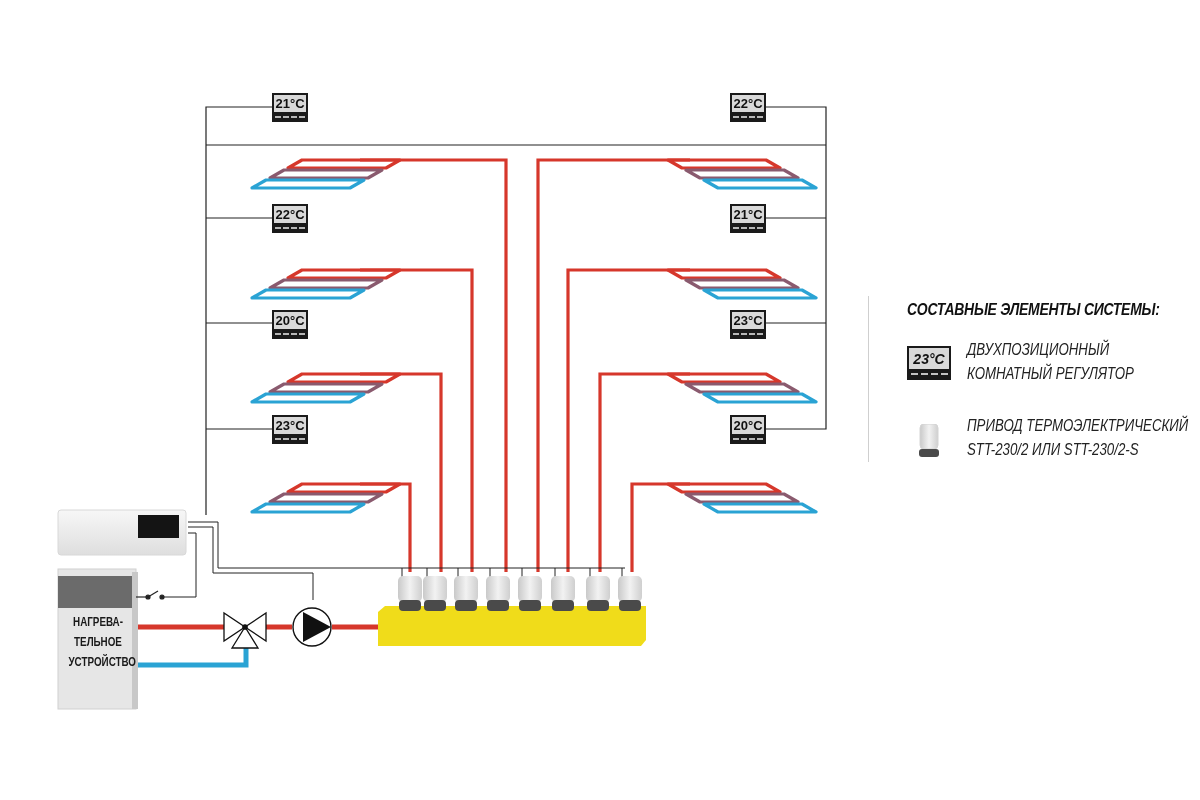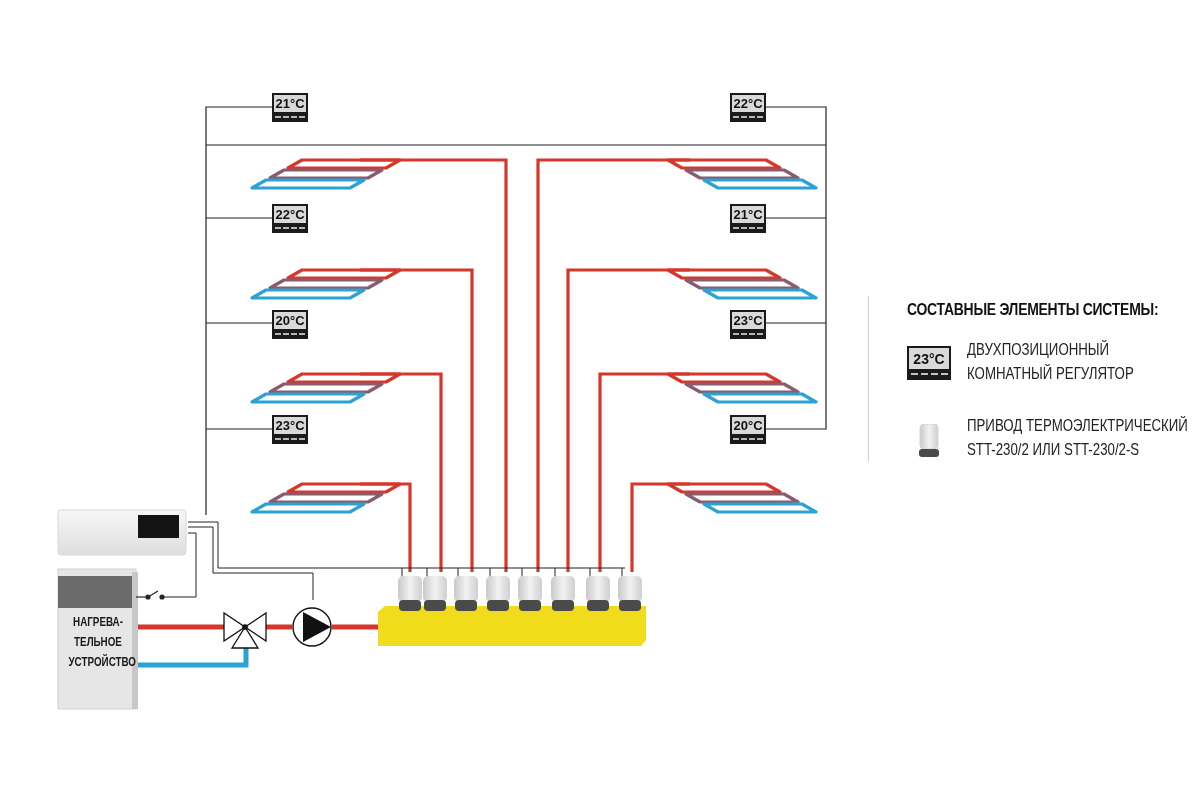--- a/index.html
+++ b/index.html
@@ -1,19 +1,19 @@
 <!DOCTYPE html>
 <html><head>
 <meta charset="utf-8">
 <style>
   html, body { margin: 0; padding: 0; background: #ffffff; }
   body { width: 1200px; height: 800px; position: relative; overflow: hidden; font-family: "Liberation Sans", sans-serif; }
   svg#diagram { position: absolute; left: 0; top: 0; }
   .thermo-text { font-family: "Liberation Sans", sans-serif; font-weight: bold; font-size: 13px; fill: #111; }
-  .legend { position: absolute; left: 868px; top: 296px; width: 332px; height: 166px; border-left: 1px solid #cfcfcf; }
+  .legend { position: absolute; left: 868px; top: 296px; width: 332px; height: 166px; border-left: 1px solid #cfcfcf; font-style: italic; }
   .legend-title { position: absolute; left: 38px; top: 4px; font-family: "Liberation Sans", sans-serif; font-weight: bold; font-size: 17px; letter-spacing: -0.3px; color: #111; transform: scaleX(0.82); transform-origin: left top; white-space: nowrap; }
   .legend-item-text { position: absolute; left: 98px; font-family: "Liberation Sans", sans-serif; font-size: 17px; line-height: 24px; color: #222; transform: scaleX(0.78); transform-origin: left top; white-space: nowrap; }
   .legend-thermo { position: absolute; left: 38px; top: 50px; width: 44px; height: 34px; }
   .legend-actuator { position: absolute; left: 48px; top: 128px; width: 24px; height: 34px; }
   .boiler-label { position: absolute; left: 62px; top: 612px; width: 72px; text-align: center; font-family: "Liberation Sans", sans-serif; font-weight: bold; font-size: 12px; line-height: 20px; color: #1a1a1a; transform: scaleX(0.82); }
 </style>
 </head>
 <body>
 
 <svg id="diagram" width="1200" height="800" viewBox="0 0 1200 800" xmlns="http://www.w3.org/2000/svg">

